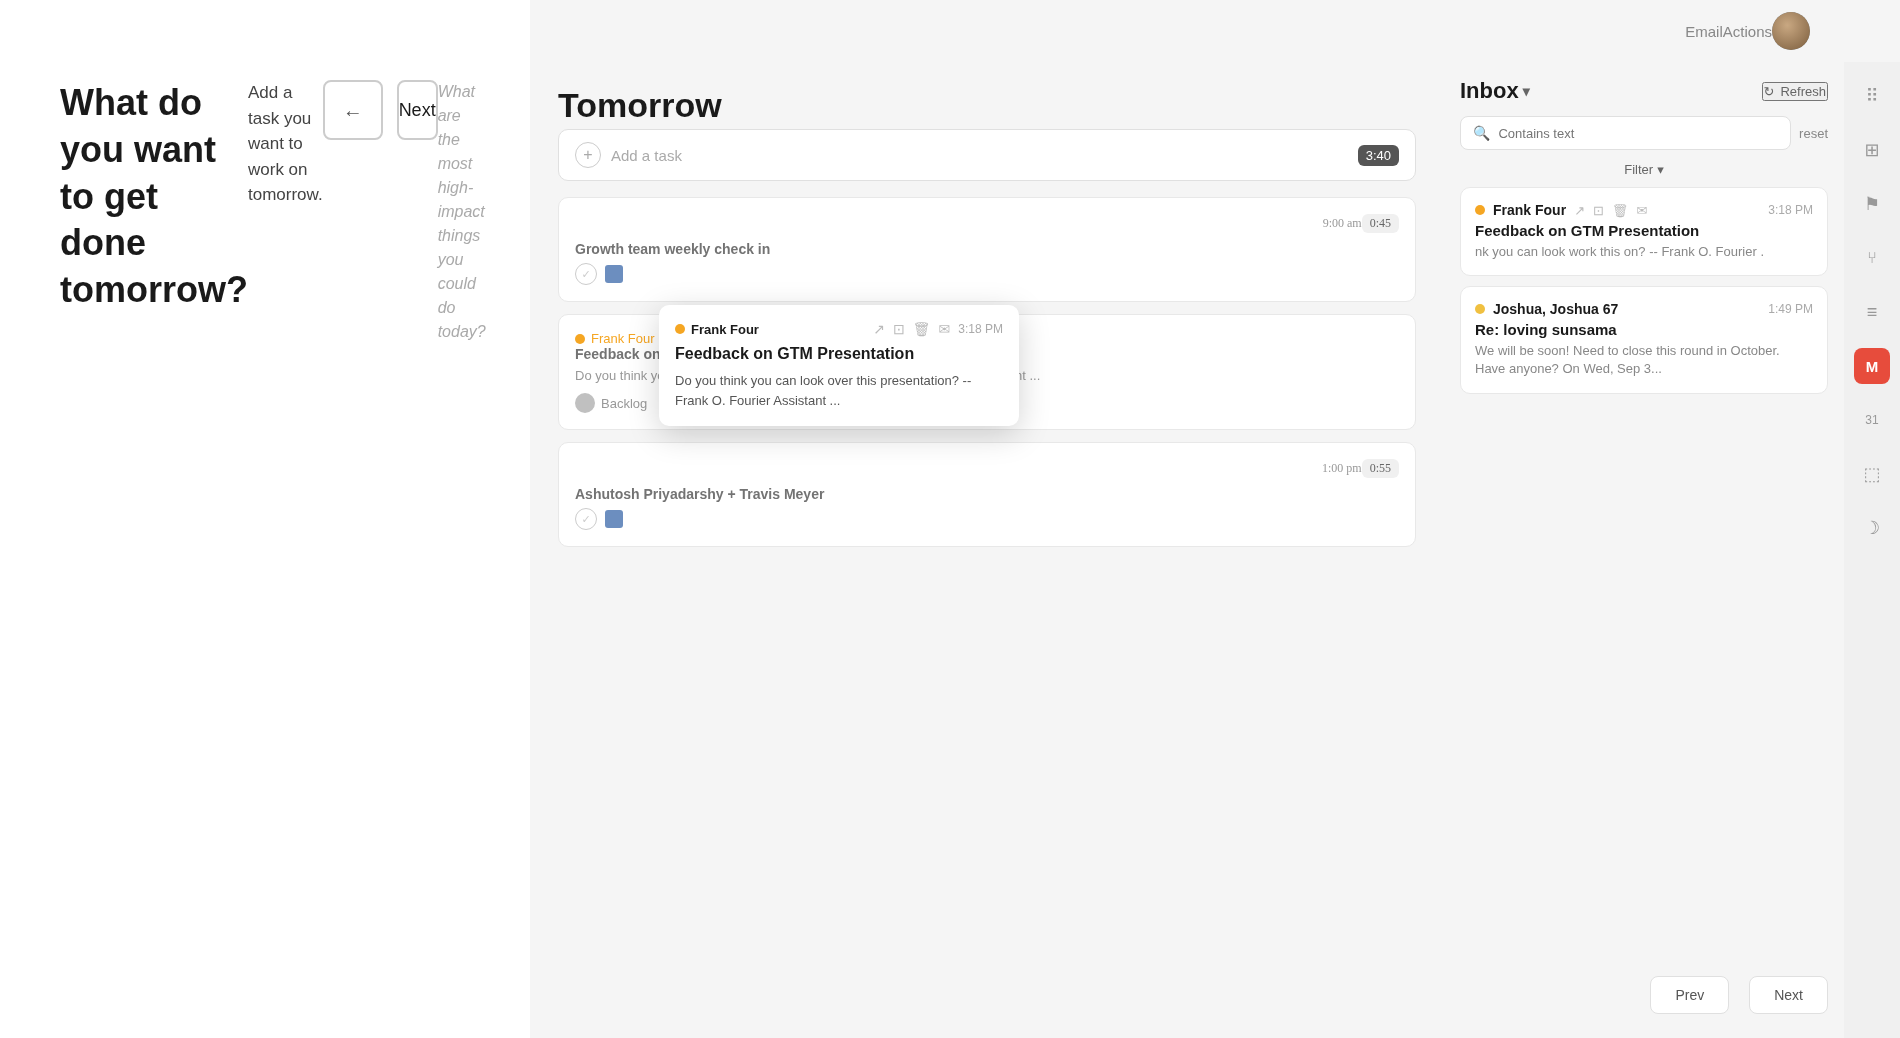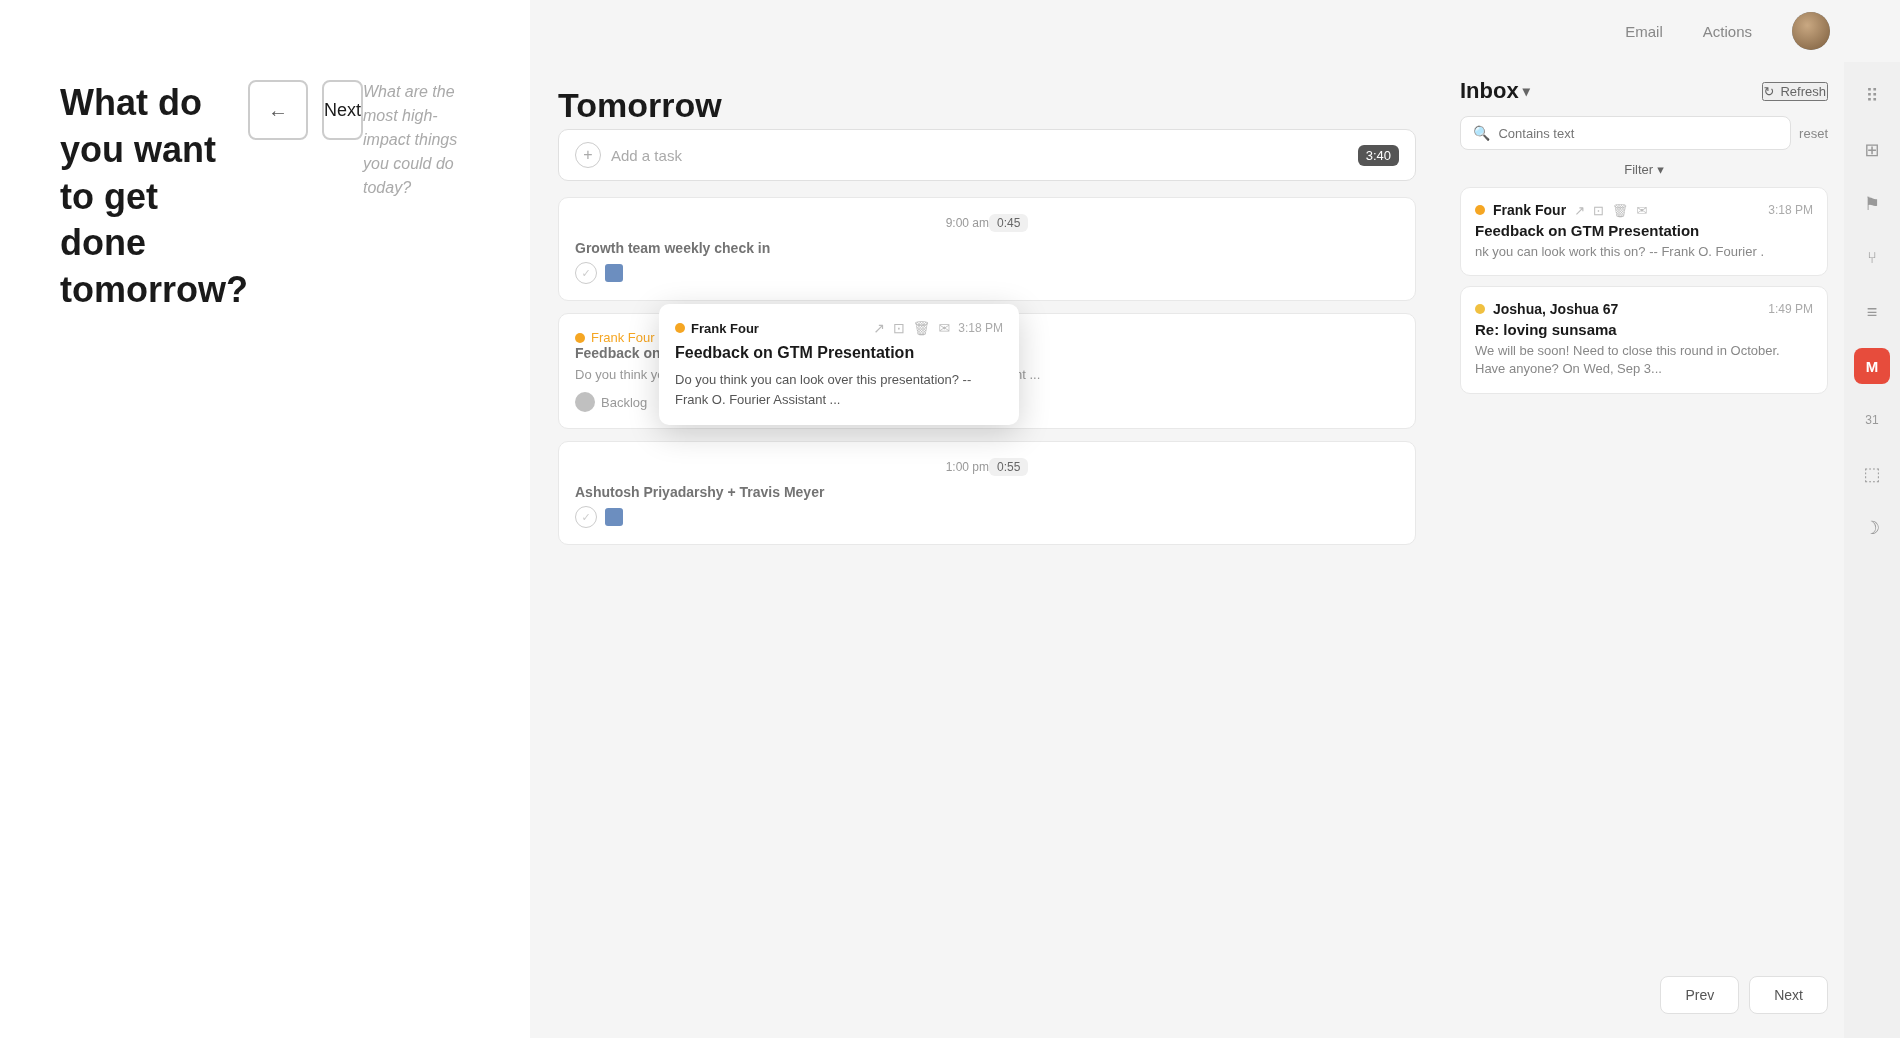--- a/index.html
+++ b/index.html
@@ -88,22 +88,21 @@
       overflow: hidden;
     }
 
     
     .top-nav {
       background: #f5f5f5;
       height: 62px;
       display: flex;
       align-items: center;
       justify-content: flex-end;
-      padding: 0 70px 0 0;
-      gap: 40px;
+      padding: 0 90px 0 0;
       flex-shrink: 0;
     }
     .top-nav-link {
       font-size: 15px;
       color: #888;
       cursor: pointer;
     }
     .avatar {
       width: 38px;
       height: 38px;
@@ -187,23 +186,24 @@
     .task-card {
       background: #fff;
       border-radius: 10px;
       padding: 16px;
       margin-bottom: 12px;
       border: 1px solid #e8e8e8;
       position: relative;
     }
     .task-card-header {
       display: flex;
-      justify-content: center;
+      justify-content: flex-end;
       align-items: center;
       margin-bottom: 8px;
+      font-family: Liberation Serif, serif;
     }
     .task-time {
       font-size: 12px;
       color: #999;
     }
     .task-duration {
       background: #f0f0f0;
       border-radius: 6px;
       padding: 2px 8px;
       font-size: 12px;
@@ -402,21 +402,21 @@
     }
 
     .email-item-2 .email-sender-dot {
       background: #f0c040;
     }
 
     
     .inbox-pagination {
       display: flex;
       justify-content: flex-end;
-      gap: 10px;
+      gap: 20px;
       padding: 12px 0 0 0;
     }
     .page-btn {
       padding: 10px 24px;
       border: 1.5px solid #e0e0e0;
       border-radius: 8px;
       background: #fff;
       font-size: 14px;
       color: #555;
       cursor: pointer;
@@ -507,20 +507,21 @@
       line-height: 1.5;
     }
 
     .relative { position: relative; }
   </style>
 </head>
 <body>
 
 <div class="left-panel">
   <h1 class="main-title">What do you want to get done tomorrow?</h1>
+  <p class="subtitle">Add a task you want to work on tomorrow.</p>
   <div class="btn-row">
     <button class="btn-back">←</button>
     <button class="btn-next">Next</button>
   </div>
   <hr class="divider">
   <p class="hint-text">What are the most high-impact things you could do today?</p>
 </div>
 
 <div class="main-area">
 

